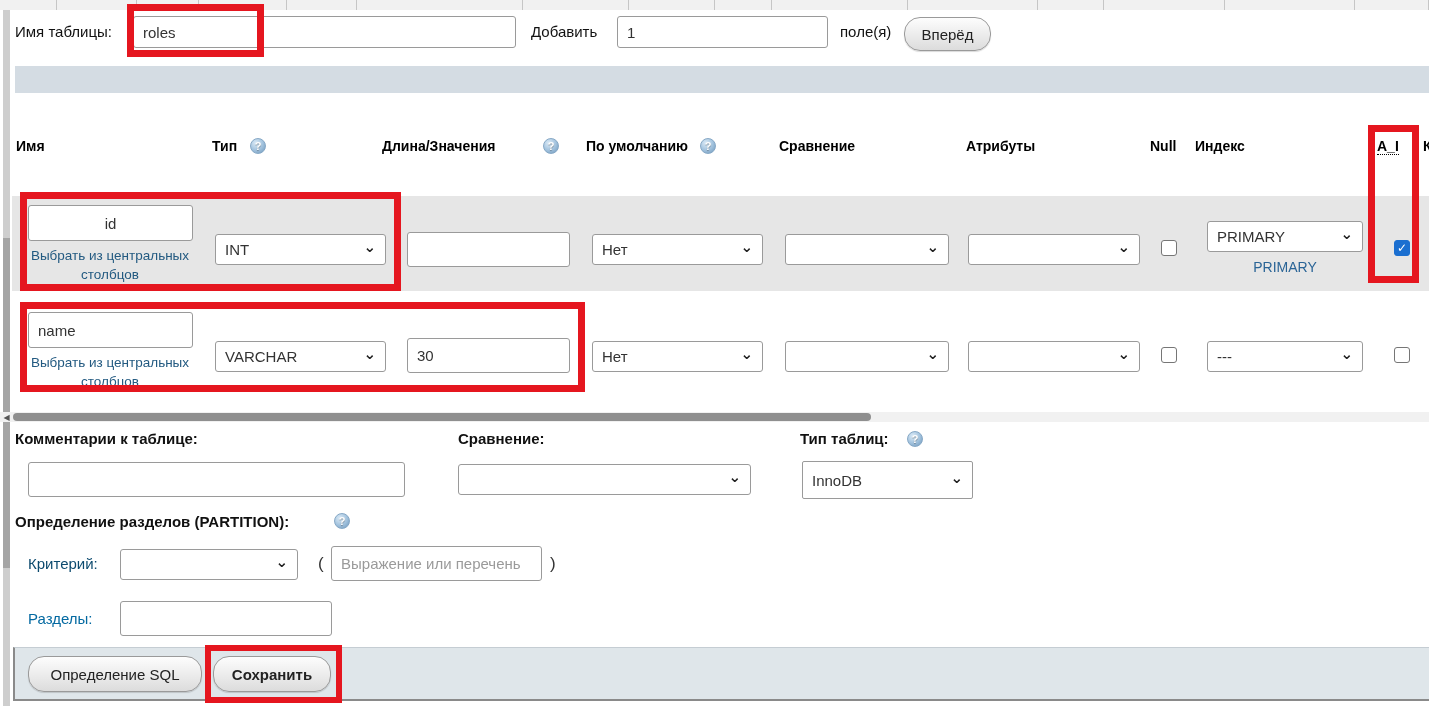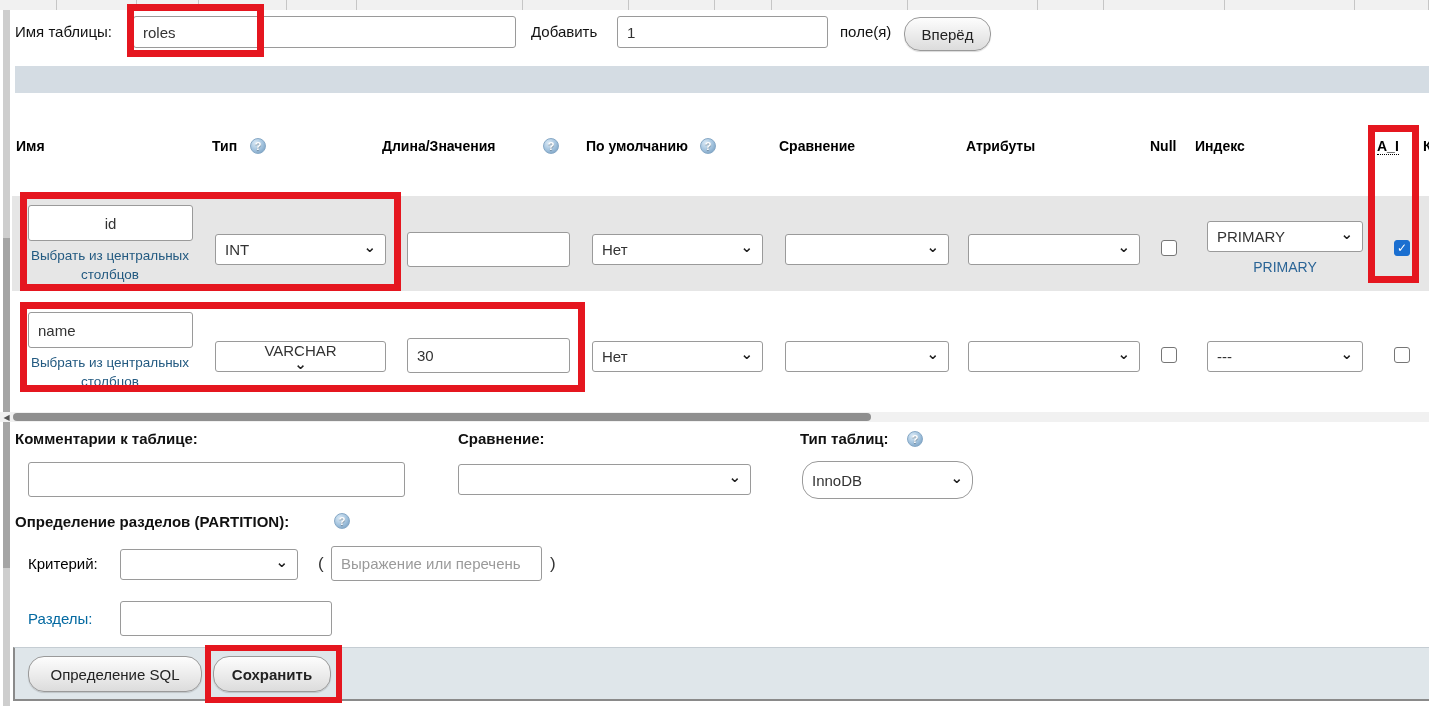--- a/index.html
+++ b/index.html
@@ -168,21 +168,21 @@
       <span class="chev">⌄</span>
   </div>
   <div class="idx-caption" style="left:1207px; top:259px; width:156px;">PRIMARY</div>
   <div class="cb checked" style="left:1394px; top:240px;">
       <span>✓</span>
     </div>
 
   <div class="row-band band-white" style="top:296px;"></div>
   <input class="txt" style="left: 28px; top: 312px; width: 165px; height: 36px;" value="name">
   <div class="abs link" style="left:24px; top:353px; width:172px;">Выбрать из центральных столбцов</div>
-  <div class="sel" style="left:215px; top:341px; width:171px; height:31px;flex-direction:column;">
+  <div class="sel" style="left:215px; top:341px; width:171px; height:31px;">
     <span>VARCHAR</span>
       <span class="chev">⌄</span>
   </div>
   <input class="txt" style="left: 407px; top: 338px; width: 163px; height: 35px;" value="30">
   <div class="sel" style="left:592px; top:341px; width:171px; height:31px;">
     <span>Нет</span>
       <span class="chev">⌄</span>
   </div>
   <div class="sel" style="left:785px; top:341px; width:164px; height:31px;">
     <span></span>
@@ -209,31 +209,31 @@
   <div class="abs lbl bold" style="left:458px; top:430px;">Сравнение:</div>
   <div class="sel" style="left:458px; top:464px; width:293px; height:31px;">
     <span></span>
       <span class="chev">⌄</span>
   </div>
 
   <div class="abs lbl bold" style="left:800px; top:430px;">Тип таблиц:</div>
   <div class="help" style="left:907px; top:431px;">
       <span>?</span>
     </div>
-  <div class="sel" style="left:802px; top:461px; width:171px; height:38px; border-radius:16px;">
+  <div class="sel" style="left:802px; top:461px; width:171px; height:38px; border-radius:2px;">
     <span>InnoDB</span>
       <span class="chev">⌄</span>
   </div>
 
   <div class="abs lbl bold" style="left:15px; top:513px;">Определение разделов (PARTITION):</div>
   <div class="help" style="left:334px; top:513px;">
       <span>?</span>
     </div>
 
-  <div class="abs lbl" style="left:28px; top:555px; color:#000000;">Критерий:</div>
+  <div class="abs lbl" style="left:28px; top:555px; color:#0c4a6e;">Критерий:</div>
   <div class="sel" style="left:120px; top:549px; width:178px; height:31px;">
     <span></span>
       <span class="chev">⌄</span>
   </div>
   <div class="paren" style="left:318px; top:554px;">(</div>
   <div class="paren" style="left:550px; top:554px;">)</div>
   <input class="txt" style="left: 331px; top: 546px; width: 211px; height: 35px;" placeholder="Выражение или перечень">
 
   <div class="abs lbl" style="left:28px; top:610px; color:#0369a1;">Разделы:</div>
   <input class="txt" style="left: 120px; top: 601px; width: 212px; height: 35px;" value="">

